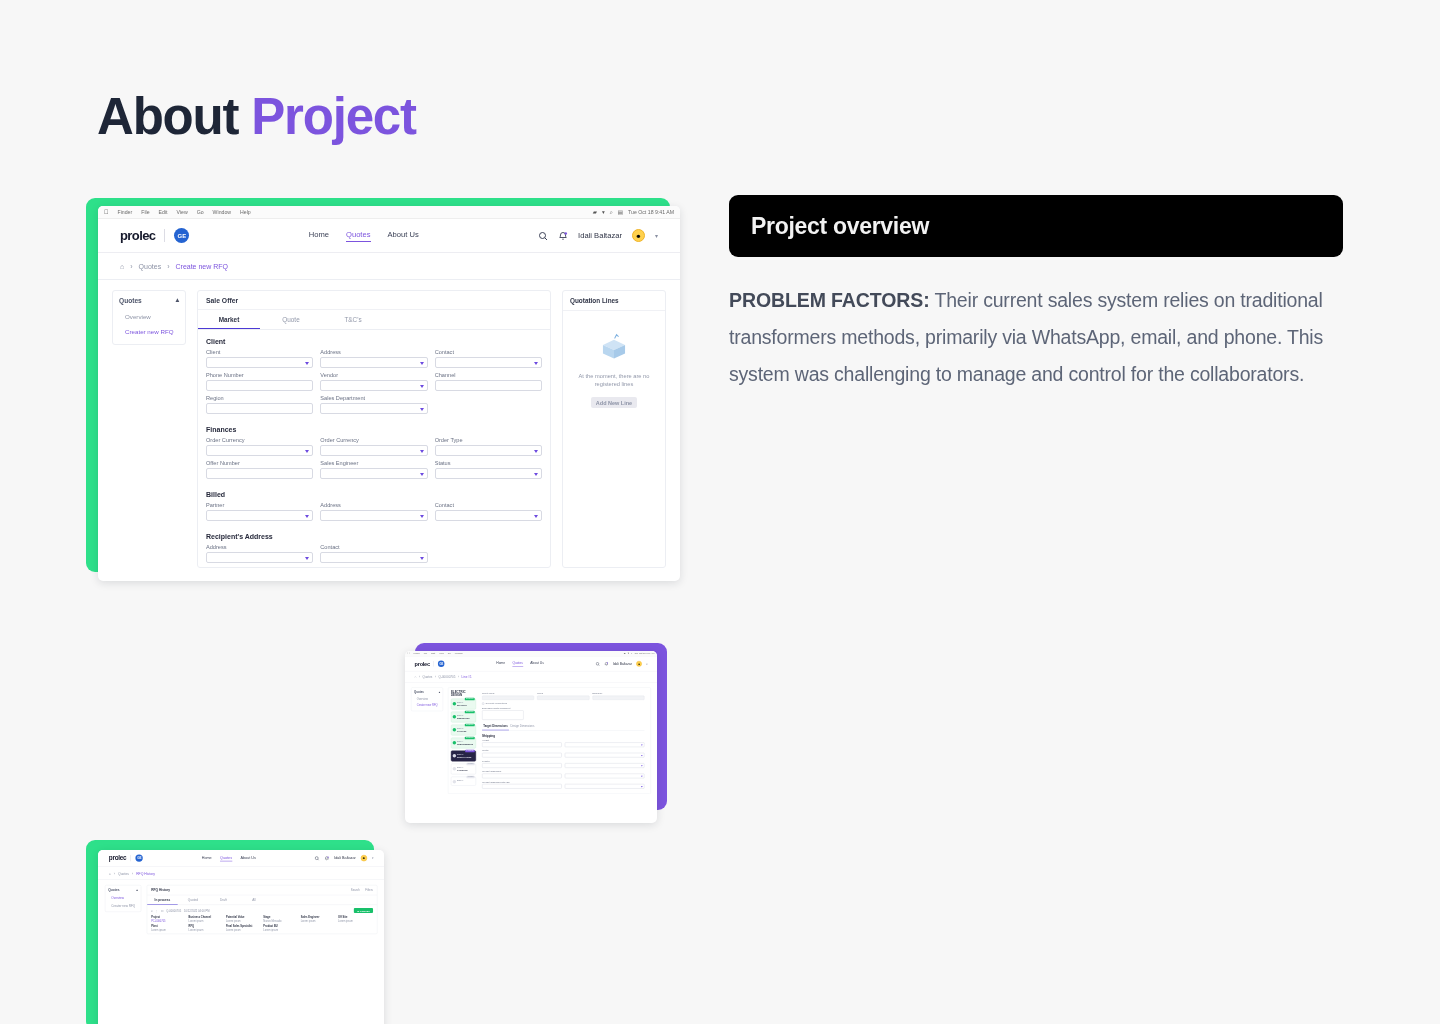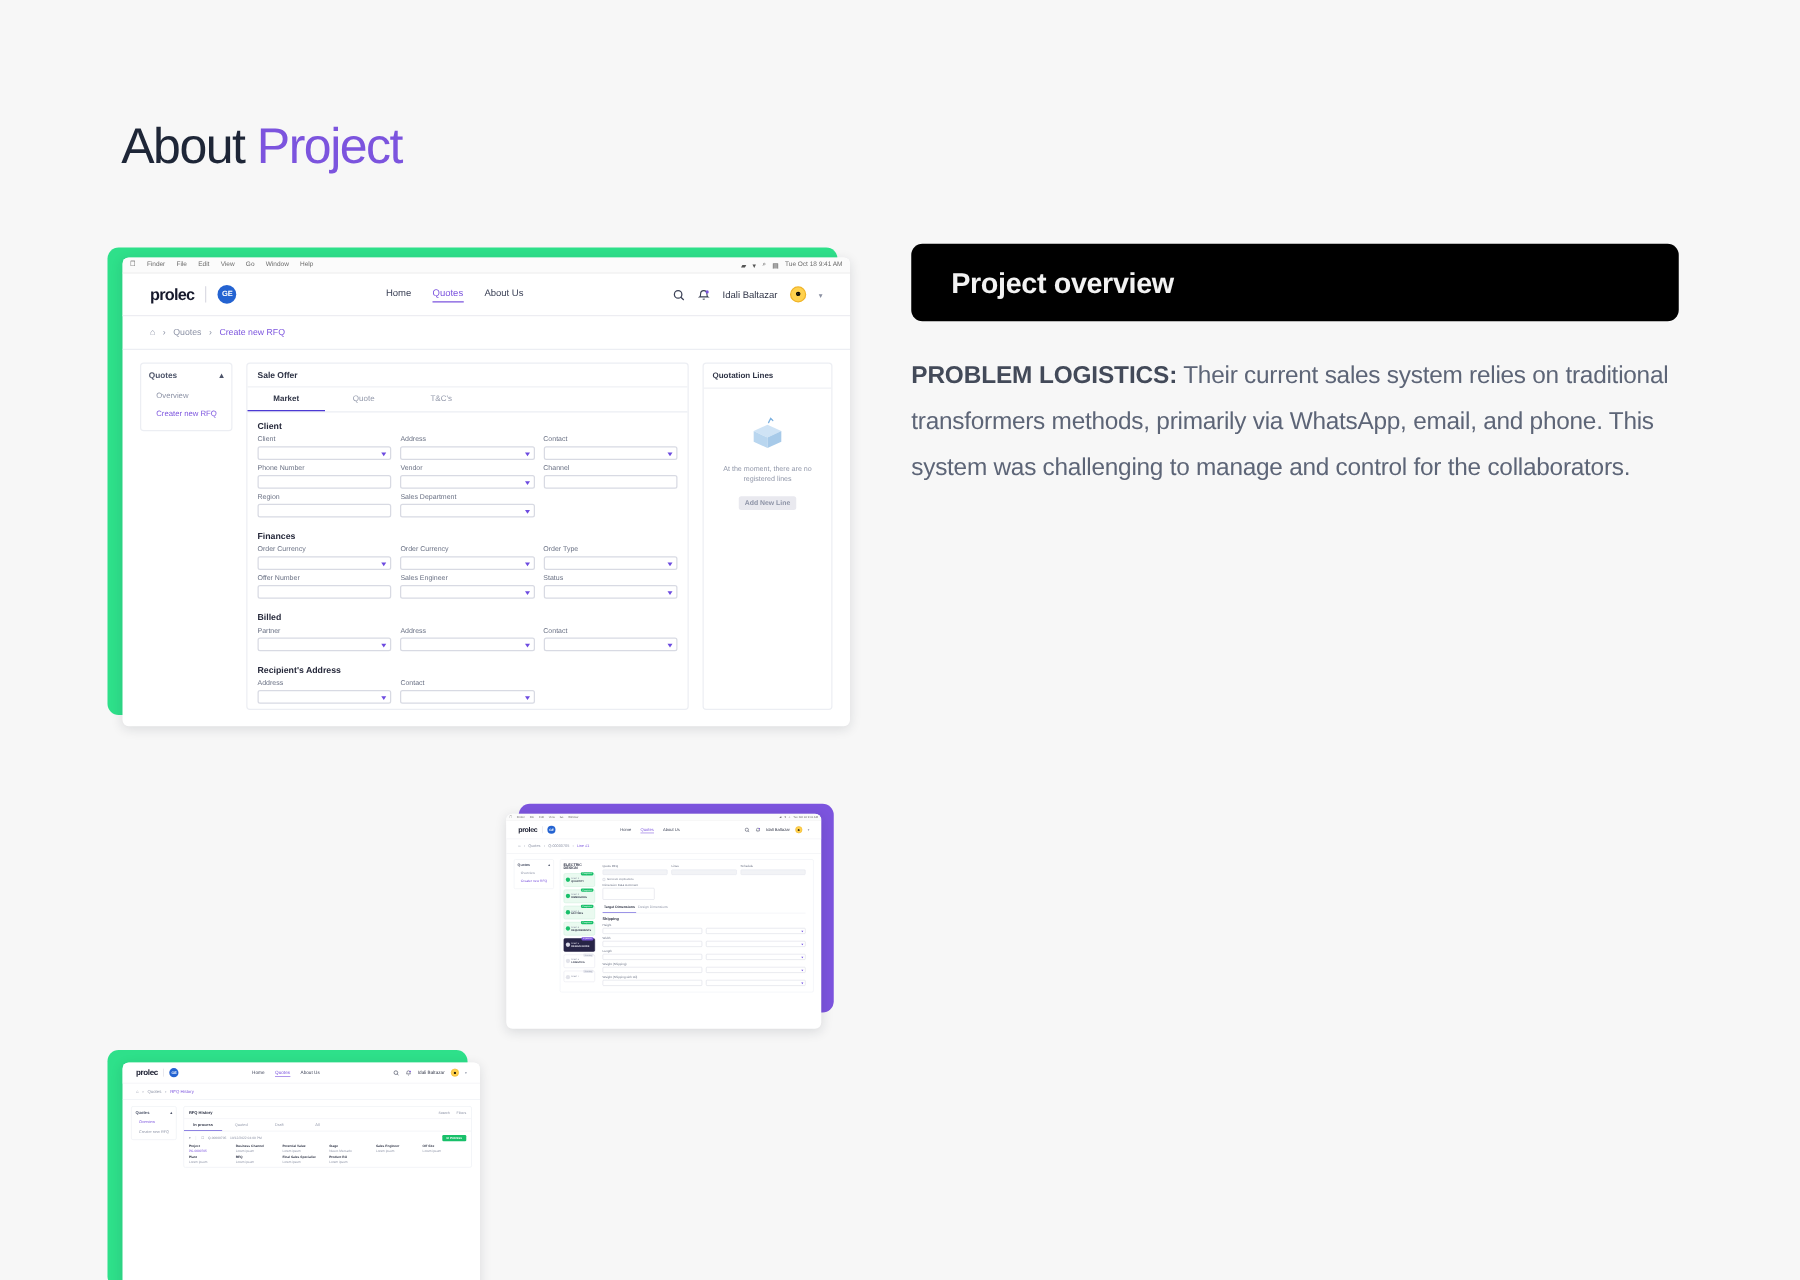--- a/index.html
+++ b/index.html
@@ -8,32 +8,32 @@
     width: 1440px; height: 1024px;
     background: #f7f7f7;
     font-family: "Liberation Sans", sans-serif;
     overflow: hidden;
   }
   .page { position: relative; width: 1440px; height: 1024px; }
 
   
   .page-title {
     position: absolute; left: 97px; top: 84px;
-    font-size: 40px; font-weight: 400; letter-spacing: -1.2px;
+    font-size: 51px; font-weight: 700; letter-spacing: -1.2px;
     line-height: 66px; white-space: nowrap;
   }
   .title-dark { color: #1e2637; }
   .title-accent { color: #7c54de; }
 
   
   .right-col { position: absolute; left: 729px; top: 195px; width: 614px; }
   .section-bar {
     background: #000; border-radius: 9px;
     height: 62px; display: flex; align-items: center;
-    padding-left: 32px;
+    padding-left: 22px;
   }
   .section-bar span {
     color: #f2f2f2; font-size: 23px; font-weight: 700; letter-spacing: -0.3px;
   }
   .section-body {
     margin-top: 25px; color: #5d6577;
     font-size: 19.5px; line-height: 37px; letter-spacing: -0.2px;
   }
   .section-body p + p { margin-top: 37px; }
   .section-body b { color: #434a59; font-weight: 700; letter-spacing: -0.1px; }
@@ -208,21 +208,21 @@
   <h1 class="page-title">
     <span class="title-dark">About</span>
     <span class="title-accent">Project</span>
   </h1>
 
   <div class="right-col">
     <div class="section-bar">
       <span>Project overview</span>
     </div>
     <div class="section-body">
-      <p><b>PROBLEM LOGISTICS:</b><span> Their current sales system relies on traditional transformers methods, primarily via WhatsApp, email, and phone. This system was challenging to manage and control for the collaborators.</span></p>
+      <p><b>PROBLEM FACTORS:</b><span> Their current sales system relies on traditional transformers methods, primarily via WhatsApp, email, and phone. This system was challenging to manage and control for the collaborators.</span></p>
     </div>
   </div>
 
   <div class="goal-block">
   </div>
 
   <div class="mock" style="left:86px; top:198px; width:600px; height:390px;">
     <div class="accent-plate" style="left:0; top:0; width:584px; height:374px; background:#2ee08a;"></div>
     <div class="win" style="left:12px; top:8px; width:582px; height:375px;">
 

